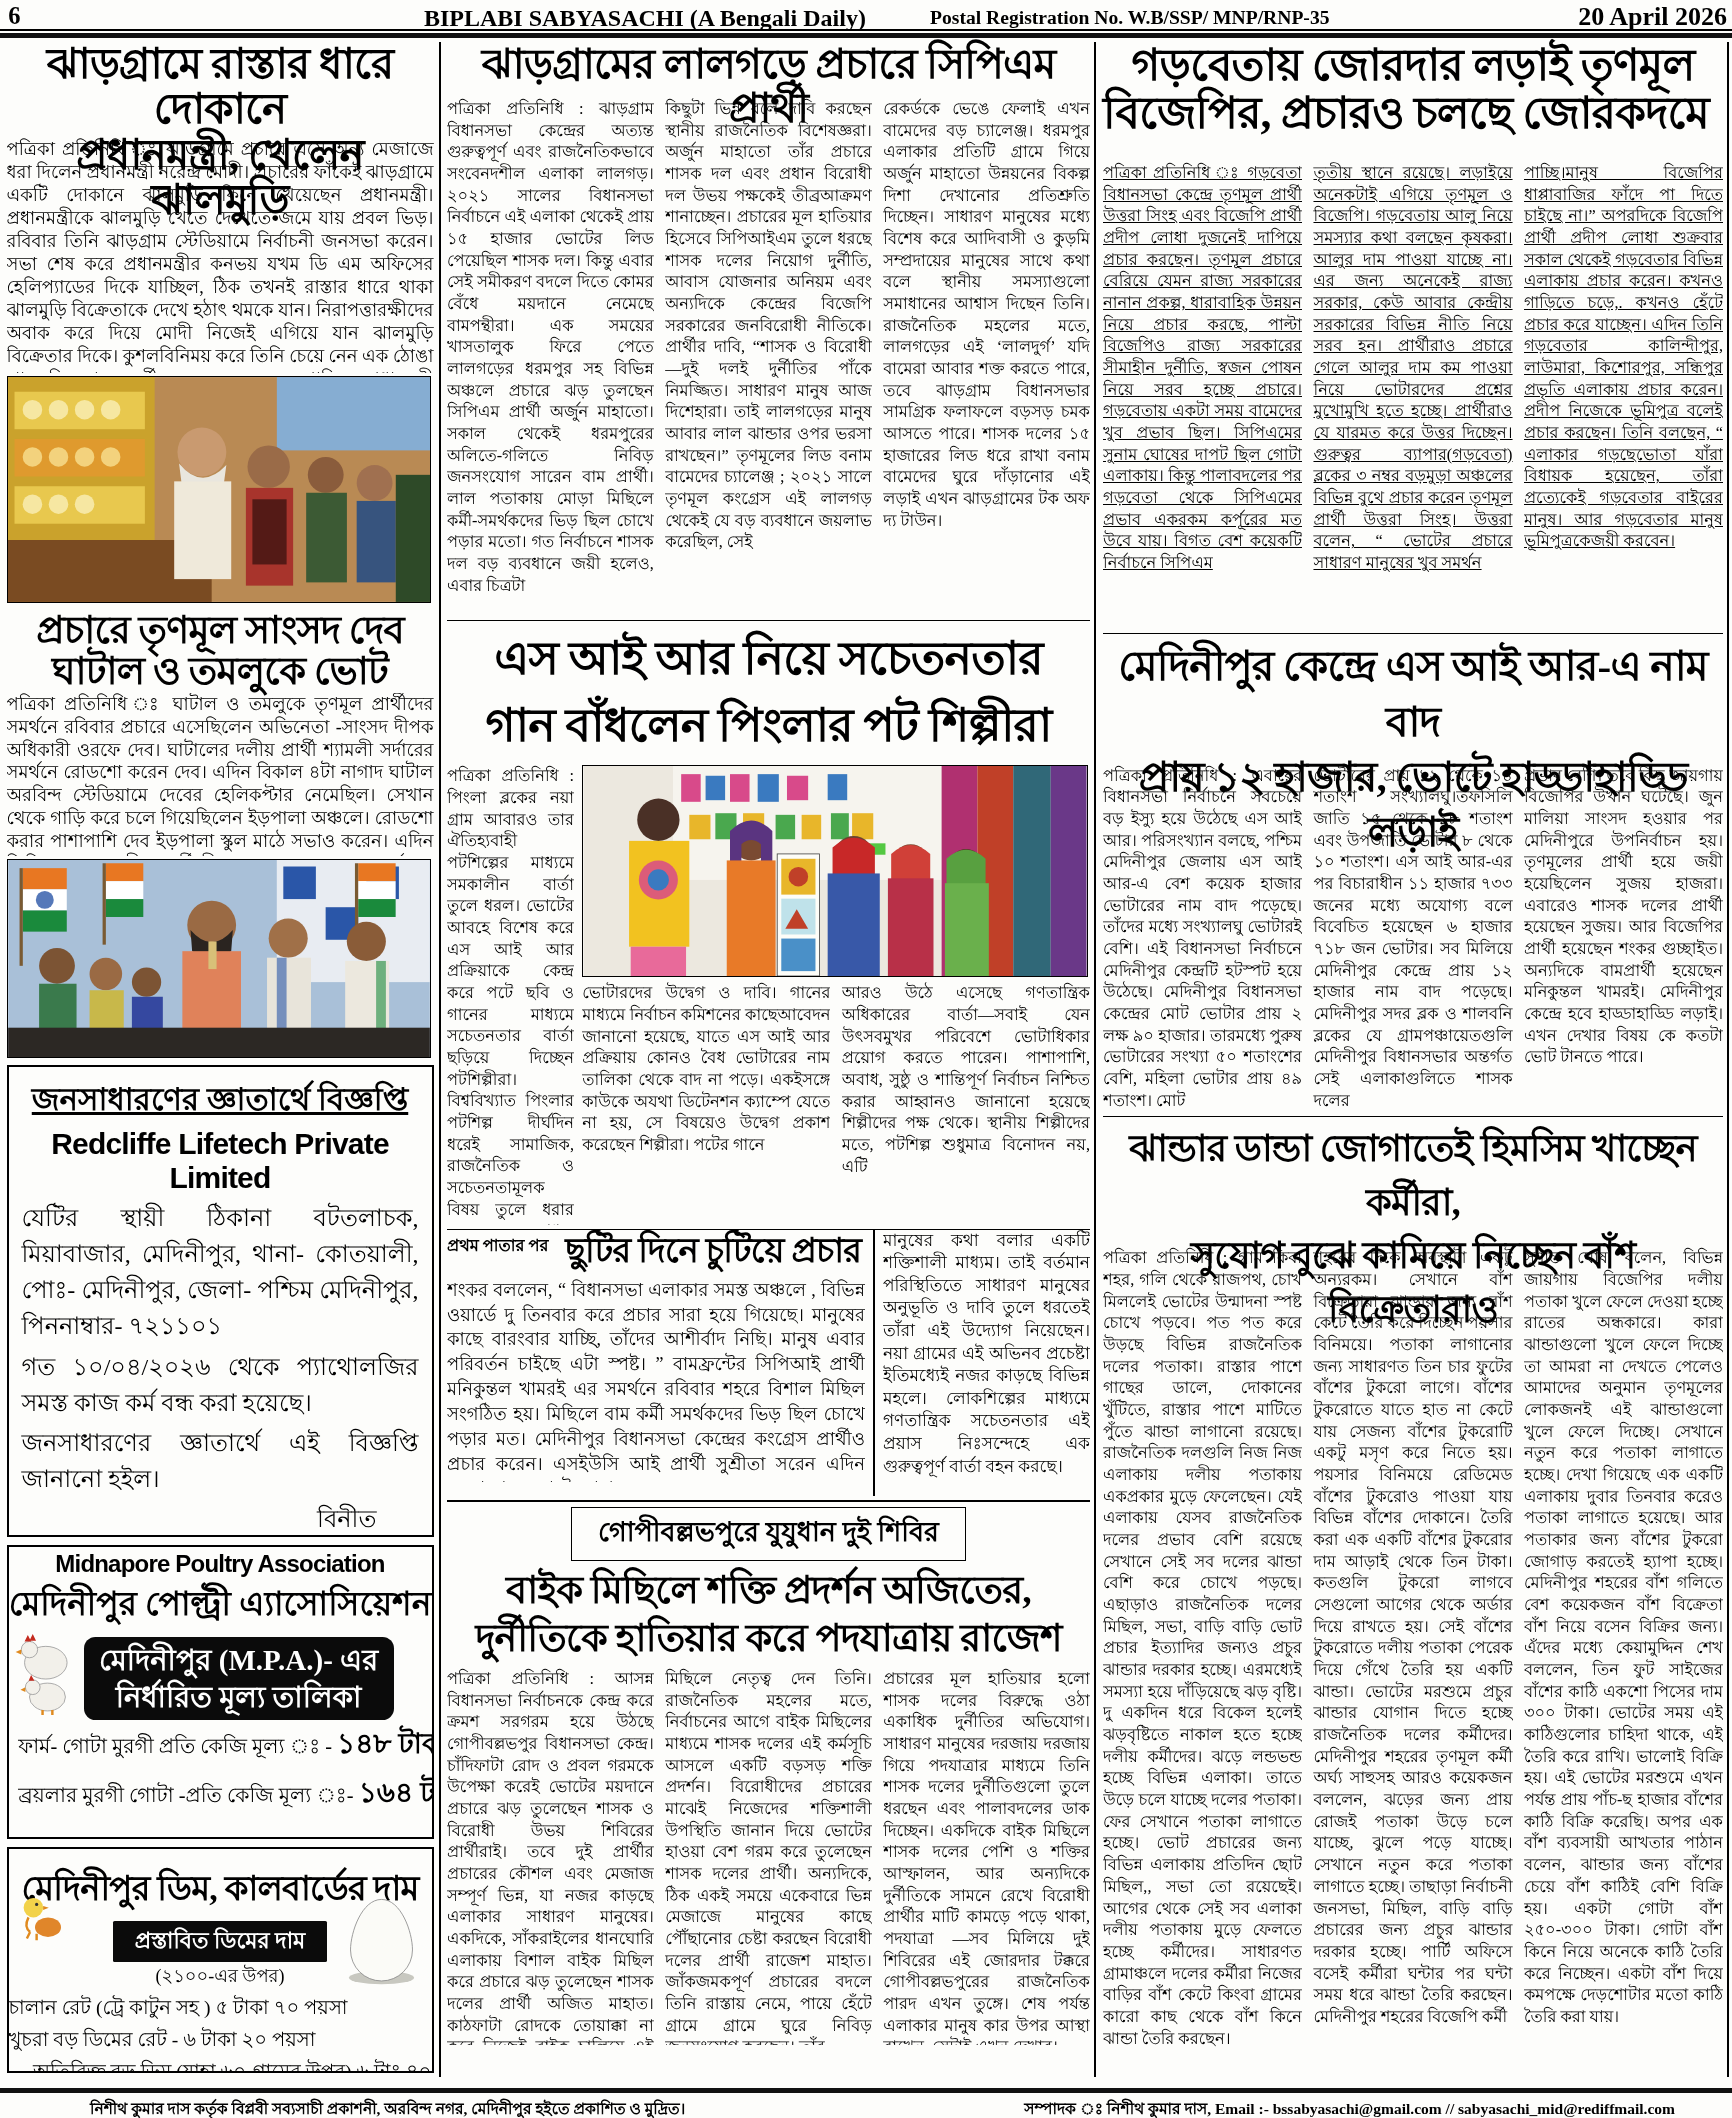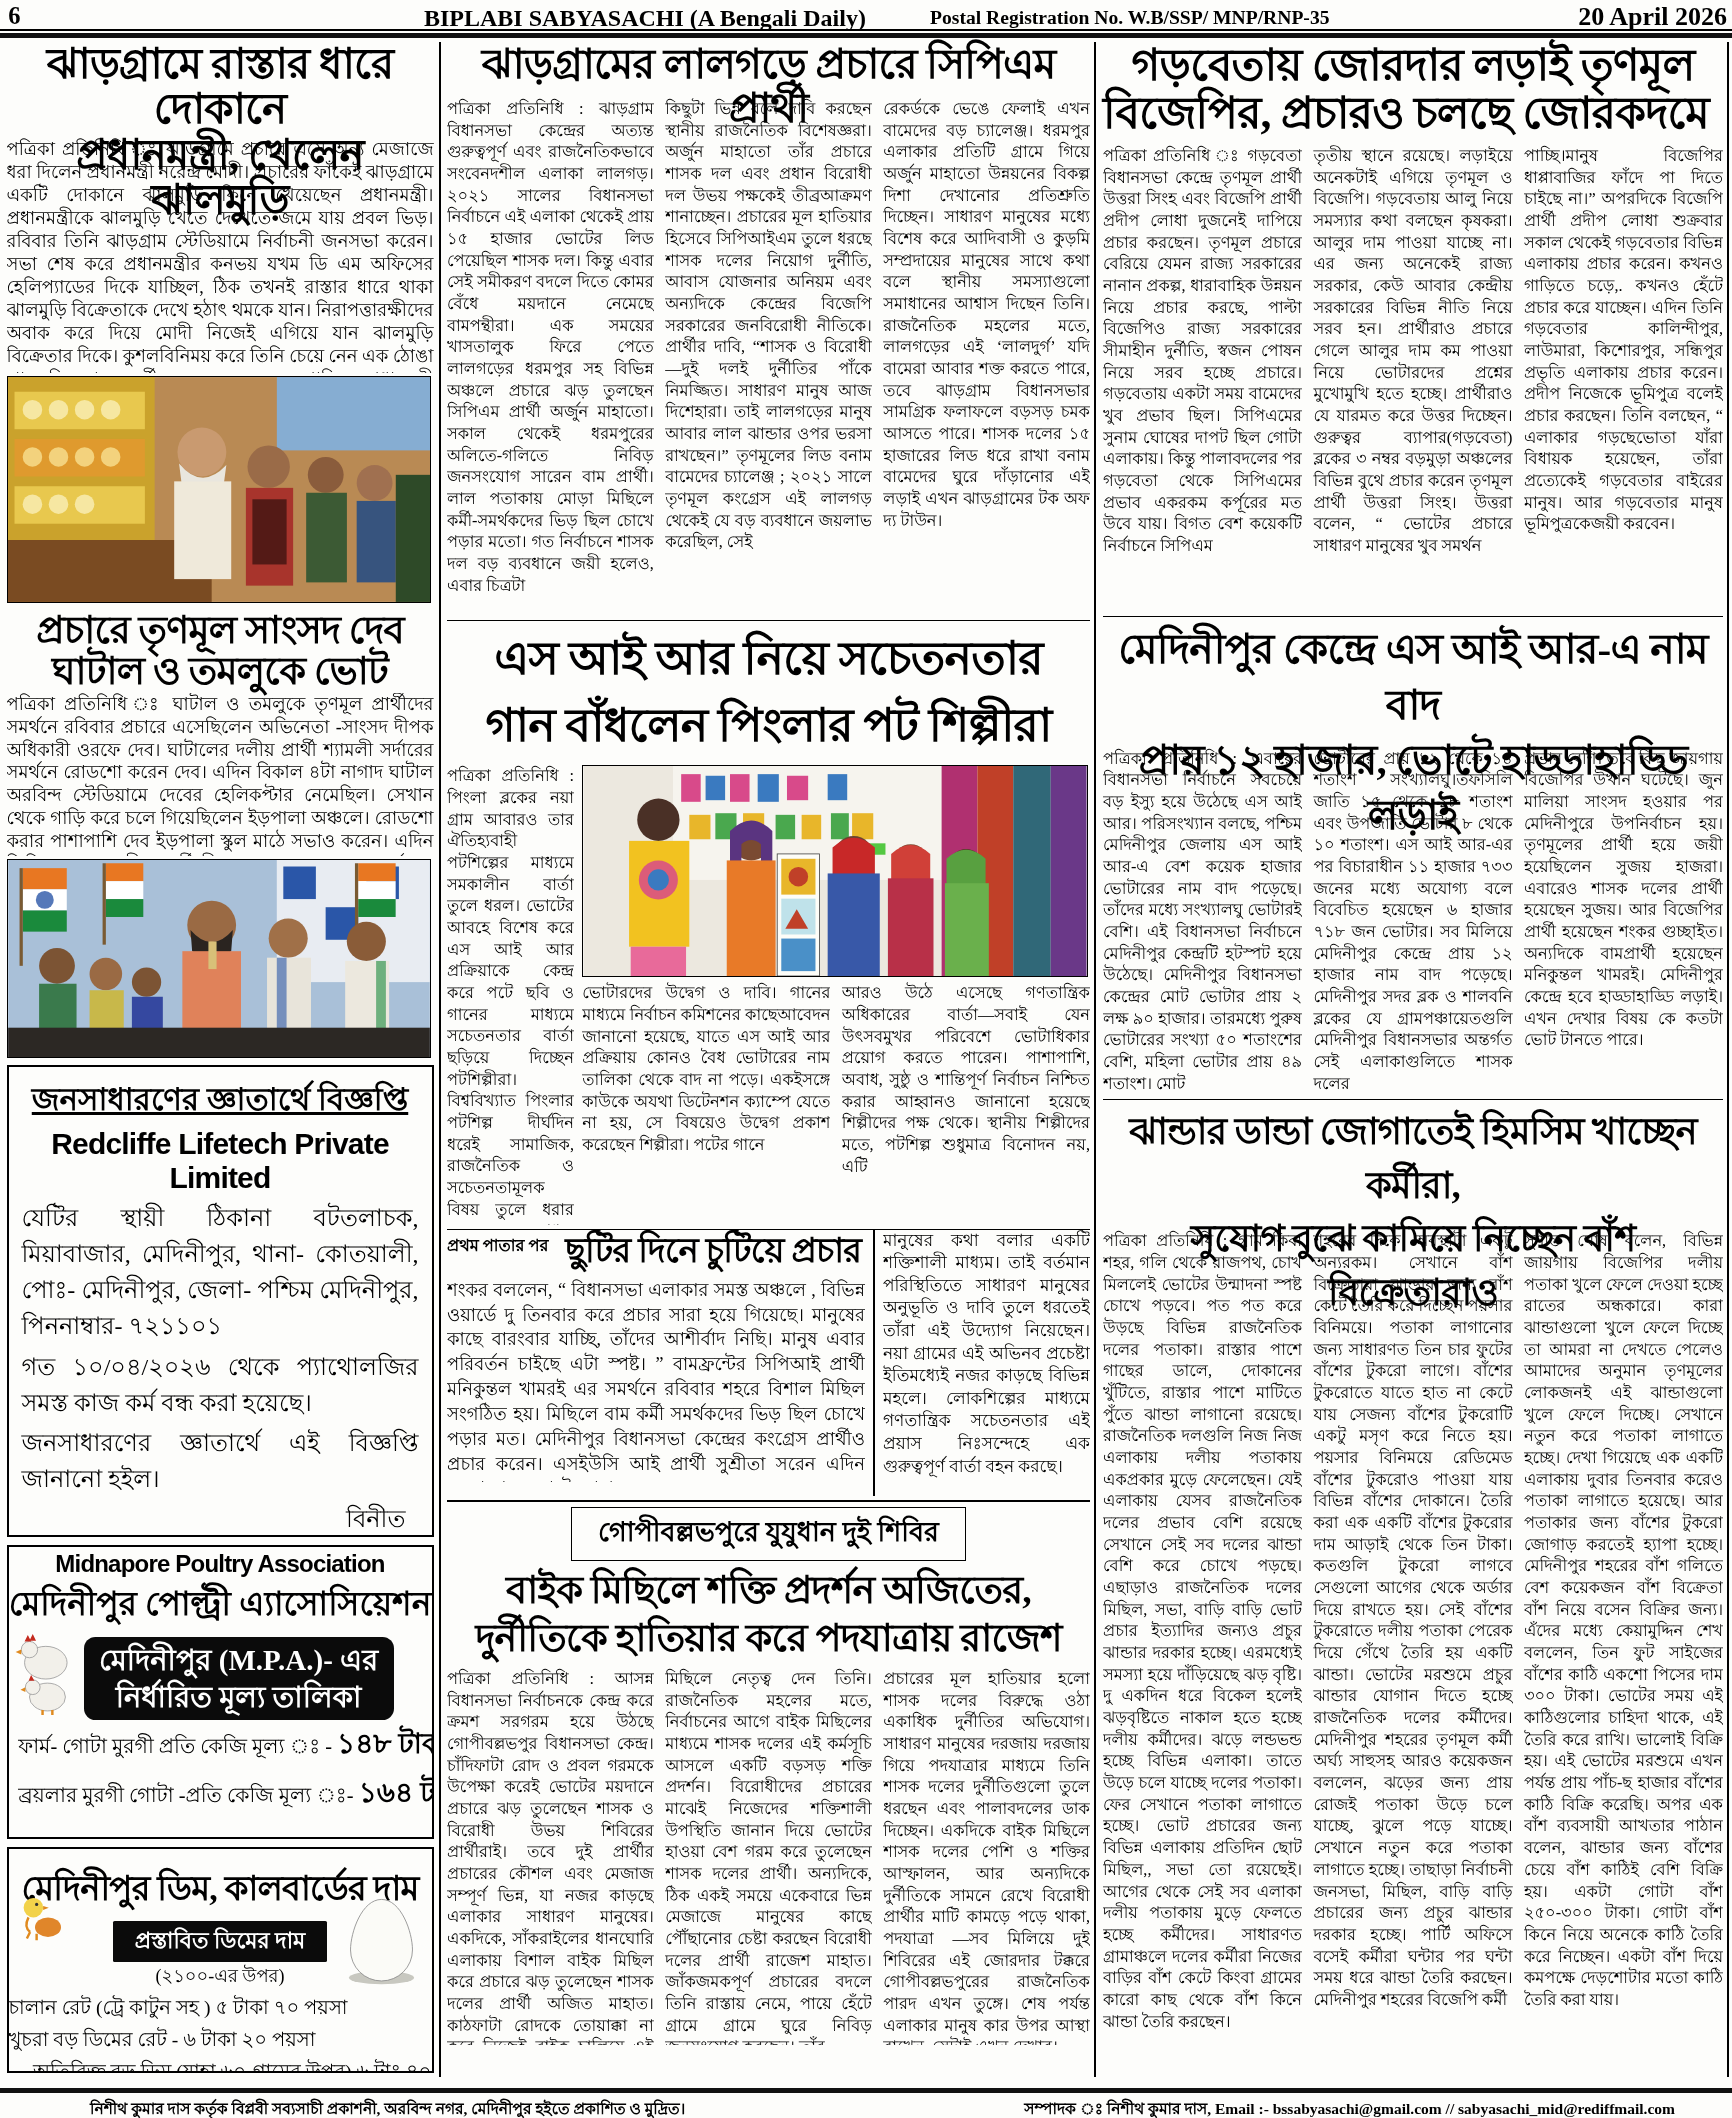--- a/index.html
+++ b/index.html
@@ -26,21 +26,21 @@
   .body-txt{text-align:justify;overflow:hidden;}
   .cols{display:flex;gap:11.4px;overflow:hidden;}
   .col{flex:1;text-align:justify;overflow:hidden;font-size:16.3px;line-height:1.33;}
   .hr-thin{height:1.6px;background:#000;margin:4.9px 0;}
   .photo{border:1.6px solid #000;overflow:hidden;}
   
   .box{border:2.4px solid #000;overflow:hidden;}
   .notice-title{font-size:31px;font-weight:bold;text-align:center;text-decoration:underline;margin-top:8.2px;}
   .notice-company{font-size:30px;font-weight:bold;text-align:center;font-family:"Liberation Sans",sans-serif;letter-spacing:-0.8px;}
   .notice-body{font-size:24px;line-height:1.5;text-align:justify;padding:4.9px 13px 0 13px;}
-  .notice-sig{font-size:24px;line-height:1.45;text-align:right;padding-right:26px;}
+  .notice-sig{font-size:24px;line-height:1.45;text-align:right;padding-right:55px;}
   .poultry-en{font-size:24px;font-weight:bold;text-align:center;font-family:"Liberation Sans",sans-serif;letter-spacing:-0.8px;margin-top:3.3px;}
   .poultry-bn{font-size:33px;font-weight:bold;text-align:center;}
   .badge-black{background:#0b0b0b;color:#fff;font-weight:bold;text-align:center;border-radius:11.4px;}
   .price-row{font-size:20.4px;padding:2.4px 8.2px 0 9.8px;white-space:nowrap;overflow:hidden;}
   .price-val{font-size:28px;font-weight:bold;}
   .egg-title{font-size:34px;font-weight:bold;text-align:center;margin-top:13px;letter-spacing:-0.8px;}
   .egg-line{font-size:19.6px;white-space:nowrap;overflow:hidden;}
   
   .kicker-box{border:1.6px solid #000;width:383px;margin:0 auto;text-align:center;font-size:27px;font-weight:bold;padding:3.3px 4.9px;overflow:hidden;white-space:nowrap;}
   .cont-kicker{font-size:16.3px;font-weight:bold;}
@@ -335,21 +335,21 @@
       <div class="col">মিছিলে নেতৃত্ব দেন তিনি। রাজনৈতিক মহলের মতে, নির্বাচনের আগে বাইক মিছিলের মাধ্যমে শাসক দলের এই কর্মসূচি আসলে একটি বড়সড় শক্তি প্রদর্শন। বিরোধীদের প্রচারের মাঝেই নিজেদের শক্তিশালী উপস্থিতি জানান দিয়ে ভোটের হাওয়া বেশ গরম করে তুলেছেন শাসক দলের প্রার্থী। অন্যদিকে, ঠিক একই সময়ে একেবারে ভিন্ন মেজাজে মানুষের কাছে পৌঁছানোর চেষ্টা করছেন বিরোধী দলের প্রার্থী রাজেশ মাহাত। জাঁকজমকপূর্ণ প্রচারের বদলে তিনি রাস্তায় নেমে, পায়ে হেঁটে গ্রামে গ্রামে ঘুরে নিবিড় জনসংযোগ করছেন। তাঁর</div>
       <div class="col">প্রচারের মূল হাতিয়ার হলো শাসক দলের বিরুদ্ধে ওঠা একাধিক দুর্নীতির অভিযোগ। সাধারণ মানুষের দরজায় দরজায় গিয়ে পদযাত্রার মাধ্যমে তিনি শাসক দলের দুর্নীতিগুলো তুলে ধরছেন এবং পালাবদলের ডাক দিচ্ছেন। একদিকে বাইক মিছিলে শাসক দলের পেশি ও শক্তির আস্ফালন, আর অন্যদিকে দুর্নীতিকে সামনে রেখে বিরোধী প্রার্থীর মাটি কামড়ে পড়ে থাকা, পদযাত্রা —সব মিলিয়ে দুই শিবিরের এই জোরদার টক্করে গোপীবল্লভপুরের  রাজনৈতিক পারদ এখন তুঙ্গে। শেষ পর্যন্ত এলাকার মানুষ কার উপর আস্থা রাখেন, সেটাই এখন দেখার।</div>
     </div>
   </div>
 
   <div class="zone zr">
     <div class="headline" style="font-size:44px;height:101px;text-align:left;">
       <div style="text-align:center;">গড়বেতায় জোরদার লড়াই তৃণমূল</div>
       <div>বিজেপির, প্রচারও চলছে জোরকদমে</div>
     </div>
-    <div class="cols" style="height:466px;margin-top:2px;">
+    <div class="cols" style="height:466px;margin-top:19px;text-decoration:underline;">
       <div class="col">পত্রিকা প্রতিনিধি ঃ গড়বেতা বিধানসভা কেন্দ্রে তৃণমূল প্রার্থী উত্তরা সিংহ এবং বিজেপি প্রার্থী প্রদীপ লোধা দুজনেই দাপিয়ে প্রচার করছেন। তৃণমূল প্রচারে বেরিয়ে যেমন রাজ্য সরকারের নানান প্রকল্প, ধারাবাহিক উন্নয়ন নিয়ে প্রচার করছে, পাল্টা বিজেপিও রাজ্য সরকারের সীমাহীন দুর্নীতি, স্বজন পোষন নিয়ে সরব হচ্ছে প্রচারে। গড়বেতায় একটা সময় বামেদের খুব প্রভাব ছিল। সিপিএমের সুনাম ঘোষের দাপট ছিল গোটা এলাকায়। কিন্তু পালাবদলের পর গড়বেতা থেকে সিপিএমের প্রভাব একরকম কর্পূরের  মত উবে যায়। বিগত বেশ কয়েকটি নির্বাচনে সিপিএম</div>
       <div class="col">তৃতীয় স্থানে রয়েছে। লড়াইয়ে অনেকটাই এগিয়ে তৃণমূল ও বিজেপি। গড়বেতায় আলু নিয়ে সমস্যার কথা বলছেন কৃষকরা। আলুর দাম পাওয়া যাচ্ছে না। এর জন্য অনেকেই রাজ্য সরকার, কেউ আবার কেন্দ্রীয় সরকারের বিভিন্ন নীতি নিয়ে সরব হন। প্রার্থীরাও প্রচারে গেলে আলুর দাম কম পাওয়া নিয়ে ভোটারদের প্রশ্নের মুখোমুখি হতে হচ্ছে। প্রার্থীরাও যে যারমত করে উত্তর দিচ্ছেন। গুরুত্বর ব্যাপার(গড়বেতা) ব্লকের ৩ নম্বর বড়মুড়া অঞ্চলের বিভিন্ন বুথে প্রচার করেন তৃণমূল প্রার্থী উত্তরা সিংহ। উত্তরা বলেন, “ ভোটের প্রচারে সাধারণ মানুষের খুব সমর্থন</div>
       <div class="col">পাচ্ছি।মানুষ বিজেপির ধাপ্পাবাজির ফাঁদে  পা দিতে চাইছে না।” অপরদিকে বিজেপি  প্রার্থী প্রদীপ লোধা শুক্রবার সকাল থেকেই গড়বেতার বিভিন্ন এলাকায় প্রচার করেন। কখনও গাড়িতে চড়ে,. কখনও হেঁটে প্রচার করে যাচ্ছেন। এদিন তিনি গড়বেতার কালিন্দীপুর, লাউমারা, কিশোরপুর, সন্ধিপুর প্রভৃতি এলাকায় প্রচার করেন। প্রদীপ নিজেকে ভূমিপুত্র বলেই প্রচার করছেন। তিনি বলছেন, “ এলাকার গড়ছেভোতা যাঁরা বিধায়ক হয়েছেন, তাঁরা প্রত্যেকেই গড়বেতার বাইরের মানুষ। আর গড়বেতার মানুষ ভূমিপুত্রকেজয়ী করবেন।</div>
     </div>
     <div class="hr-thin"></div>
 
     <div class="headline" style="font-size:41px;height:122px;line-height:1.35;">
       <div>মেদিনীপুর কেন্দ্রে এস আই আর-এ নাম বাদ</div>
       <div>প্রায় ১২ হাজার, ভোটে হাড্ডাহাড্ডি লড়াই</div>
     </div>

